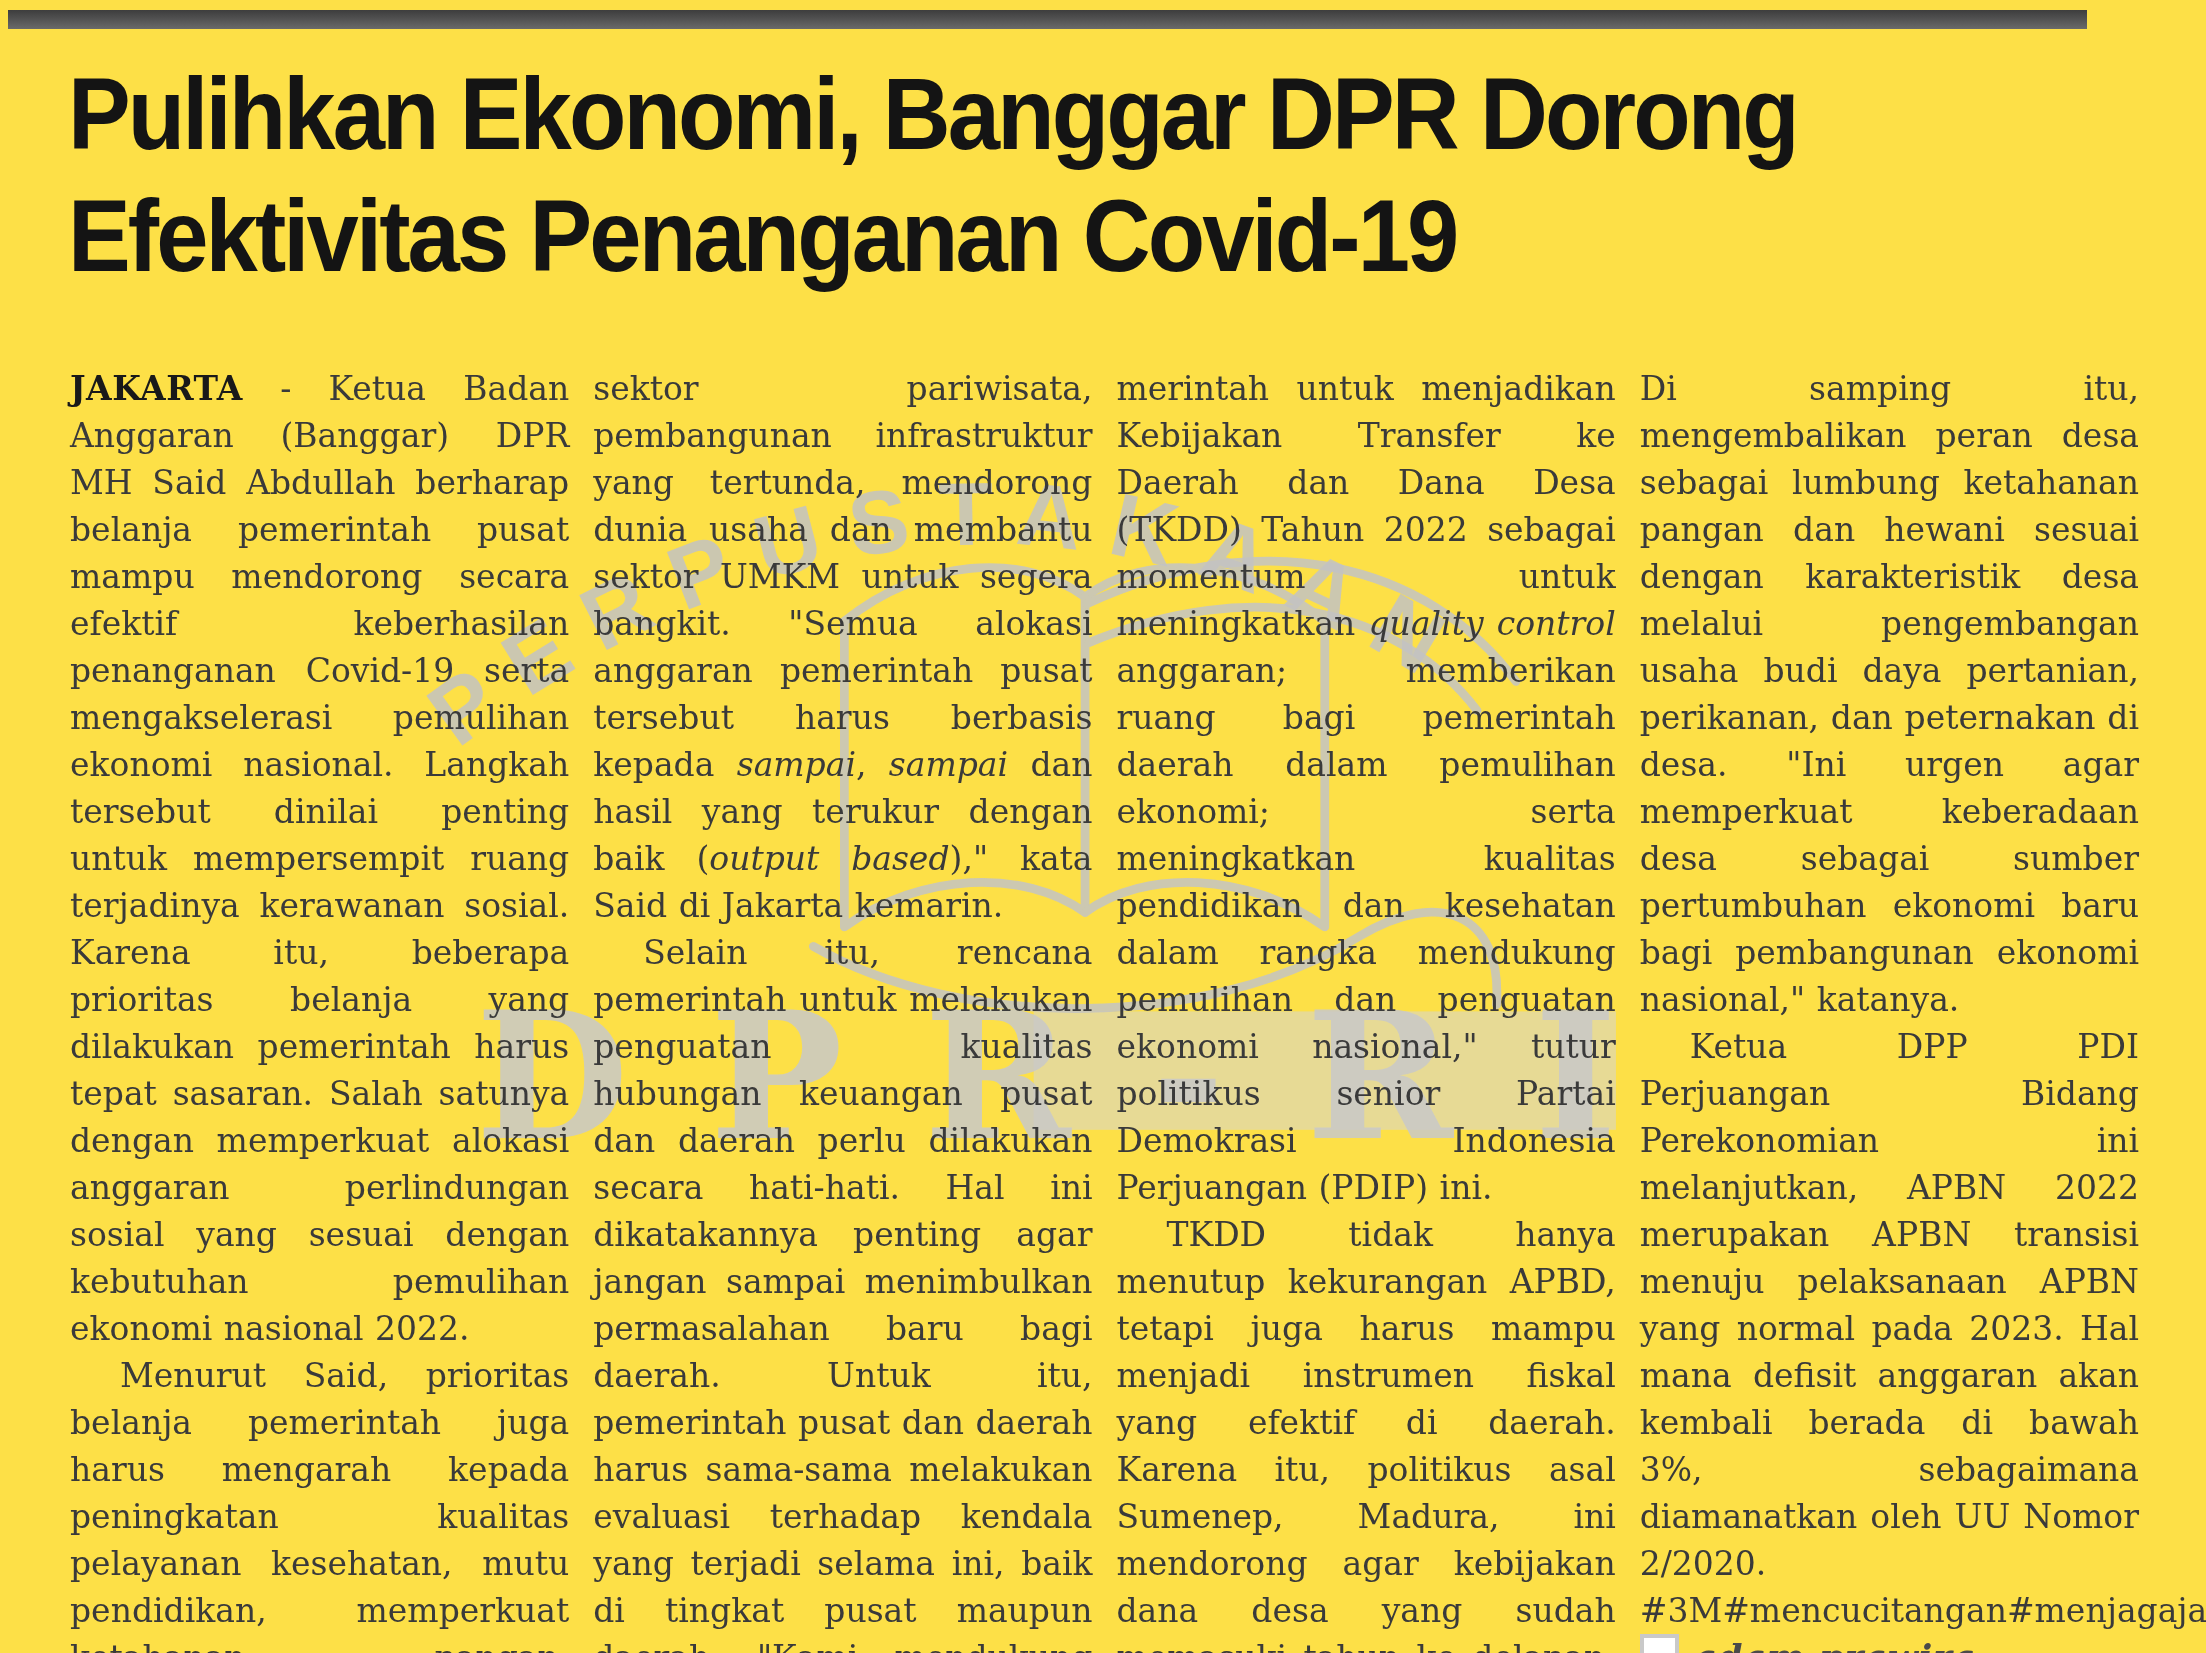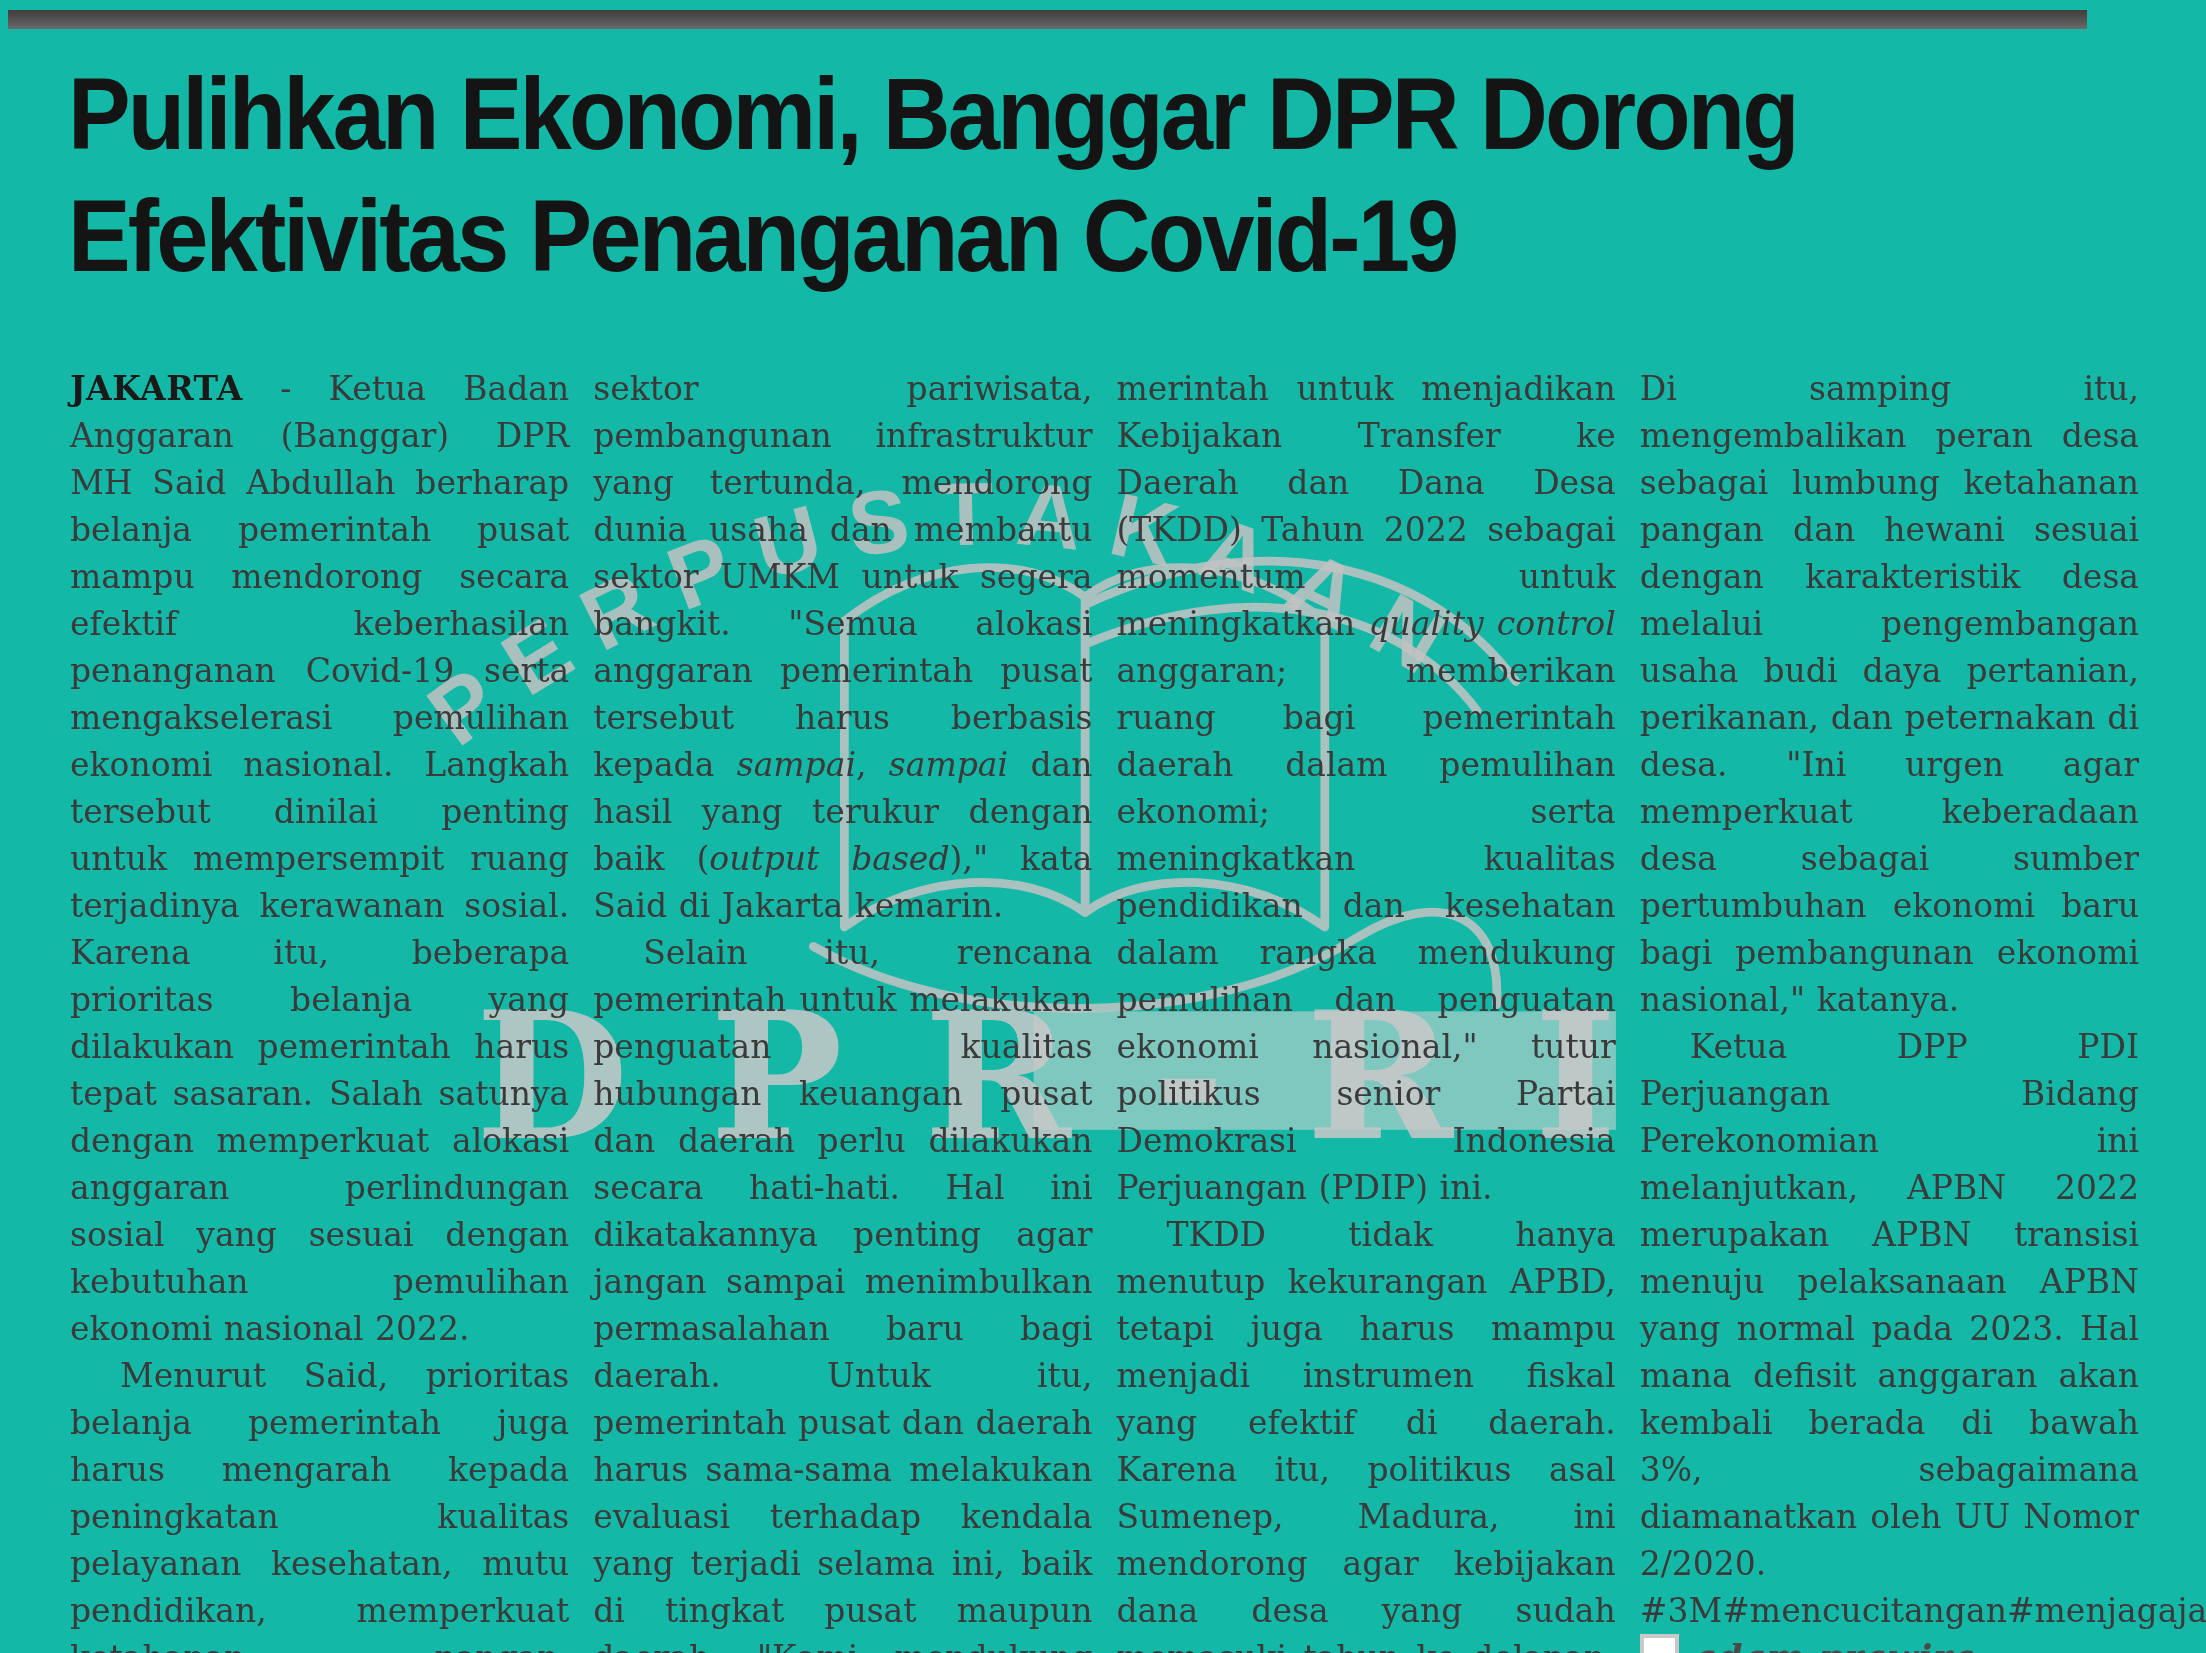--- a/index.html
+++ b/index.html
@@ -1,19 +1,19 @@
 <!DOCTYPE html>
 <html><head>
 <meta charset="utf-8">
 <style>
   html,body{margin:0;padding:0;background:#e8e8e8;}
   .page{
     position:relative;
     width:2207px;height:1654px;
-    background:#14b8a6;
+    background:#fde047;
     overflow:hidden;
     font-family:"DejaVu Serif", serif;
   }
   .top-rule{
     position:absolute;left:7.8px;top:9.7px;width:2079px;height:19.4px;
     background:linear-gradient(180deg,#3d3d3d 0%,#555 55%,#6a6a6a 100%);
   }
   .headline{
     position:absolute;left:68px;top:49px;z-index:3;
     margin:0;color:#141414;

